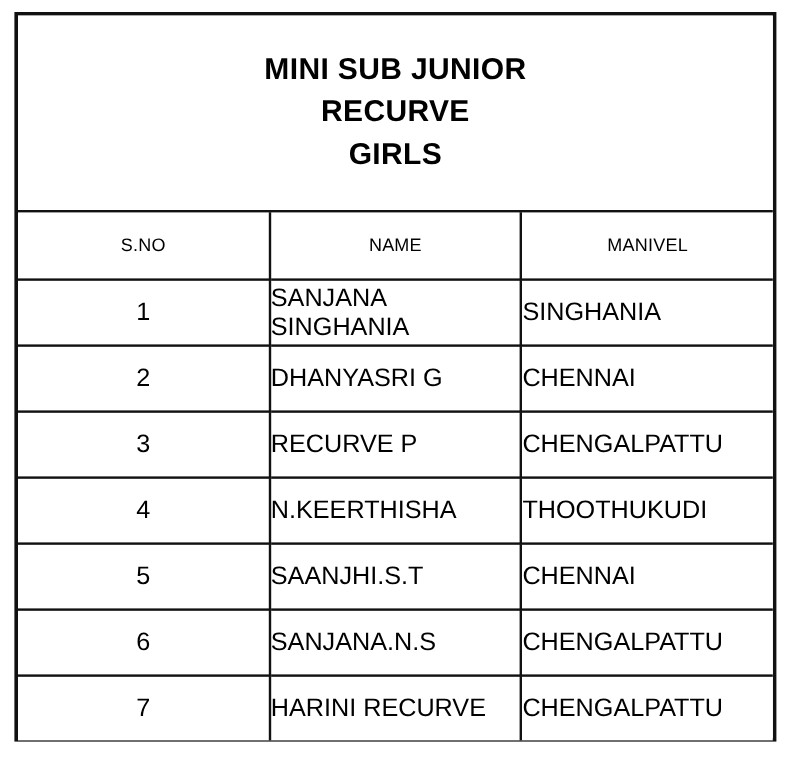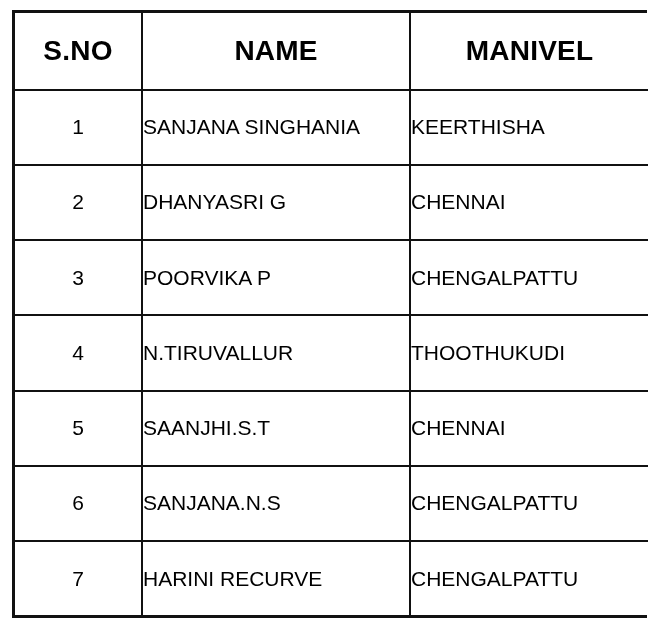--- a/index.html
+++ b/index.html
@@ -65,22 +65,22 @@
     line-height: 1.42;
     letter-spacing: 0.3px;
   }
   .title-line {
     display: block;
   }
   .hdr {
     height: 55px;
     text-align: center;
     vertical-align: middle;
-    font-weight: bold;
-    font-size: 28px;
+    font-weight: normal;
+    font-size: 15px;
     letter-spacing: 0.2px;
   }
   .col-sno { width: 126px; }
   .col-name { width: 266px; border-radius: 17px; }
   .col-district { width: 237px; }
 
   .row-cell {
     height: 53px;
     font-size: 21px;
     vertical-align: middle;
@@ -94,43 +94,50 @@
   }
 </style>
 </head>
 <body>
 
 <div class="page">
   <div class="outer-frame">
     <table class="roster">
       <tbody>
         <tr>
+          <td class="title-cell" colspan="3">
+            <span class="title-line">MINI SUB JUNIOR</span>
+            <span class="title-line">RECURVE</span>
+            <span class="title-line">GIRLS</span>
+          </td>
+        </tr>
+        <tr>
           <th class="hdr col-sno">S.NO</th>
           <th class="hdr col-name">NAME</th>
           <th class="hdr col-district">MANIVEL</th>
         </tr>
 
         <tr>
           <td class="row-cell cell-sno">1</td>
           <td class="row-cell cell-text">SANJANA SINGHANIA</td>
-          <td class="row-cell cell-text">KEERTHISHA</td>
+          <td class="row-cell cell-text">SINGHANIA</td>
         </tr>
         <tr>
           <td class="row-cell cell-sno">2</td>
           <td class="row-cell cell-text">DHANYASRI G</td>
           <td class="row-cell cell-text">CHENNAI</td>
         </tr>
         <tr>
           <td class="row-cell cell-sno">3</td>
-          <td class="row-cell cell-text">POORVIKA P</td>
+          <td class="row-cell cell-text">RECURVE P</td>
           <td class="row-cell cell-text">CHENGALPATTU</td>
         </tr>
         <tr>
           <td class="row-cell cell-sno">4</td>
-          <td class="row-cell cell-text">N.TIRUVALLUR</td>
+          <td class="row-cell cell-text">N.KEERTHISHA</td>
           <td class="row-cell cell-text">THOOTHUKUDI</td>
         </tr>
         <tr>
           <td class="row-cell cell-sno">5</td>
           <td class="row-cell cell-text">SAANJHI.S.T</td>
           <td class="row-cell cell-text">CHENNAI</td>
         </tr>
         <tr>
           <td class="row-cell cell-sno">6</td>
           <td class="row-cell cell-text">SANJANA.N.S</td>

